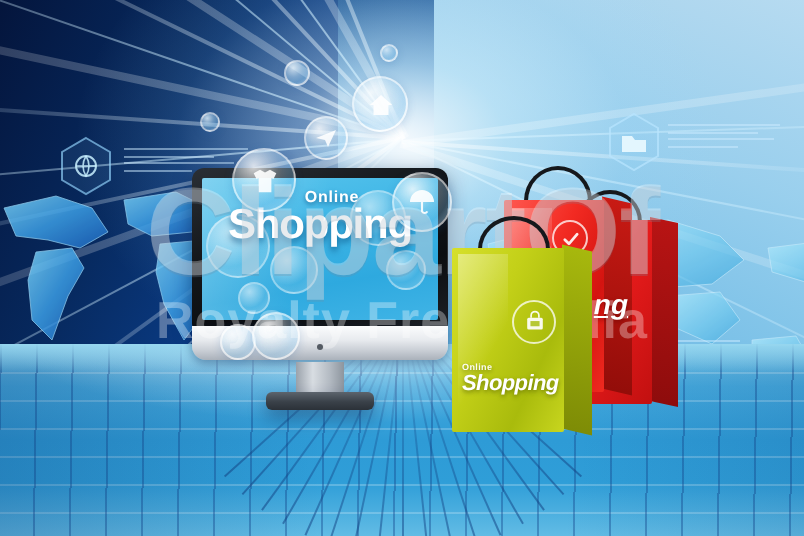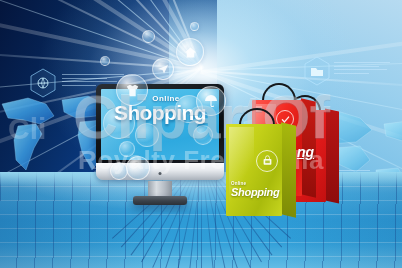--- a/index.html
+++ b/index.html
@@ -488,15 +488,14 @@
   <div class="bubble" style="left:142px;top:30px;width:11px;height:11px;"></div>
   <div class="bubble" style="left:100px;top:56px;width:8px;height:8px;"></div>
   <div class="bubble" style="left:190px;top:22px;width:7px;height:7px;"></div>
   <div class="bubble" style="left:110px;top:162px;width:16px;height:16px;"></div>
   <div class="bubble" style="left:126px;top:156px;width:22px;height:22px;"></div>
 
   <div class="wm">
     <div class="wm-1">ClipartOf</div>
     <div class="wm-2">Royalty Free Media</div>
   </div>
-  <div class="wm-side">Cli</div>
 
 </div>
 
 </body></html>

